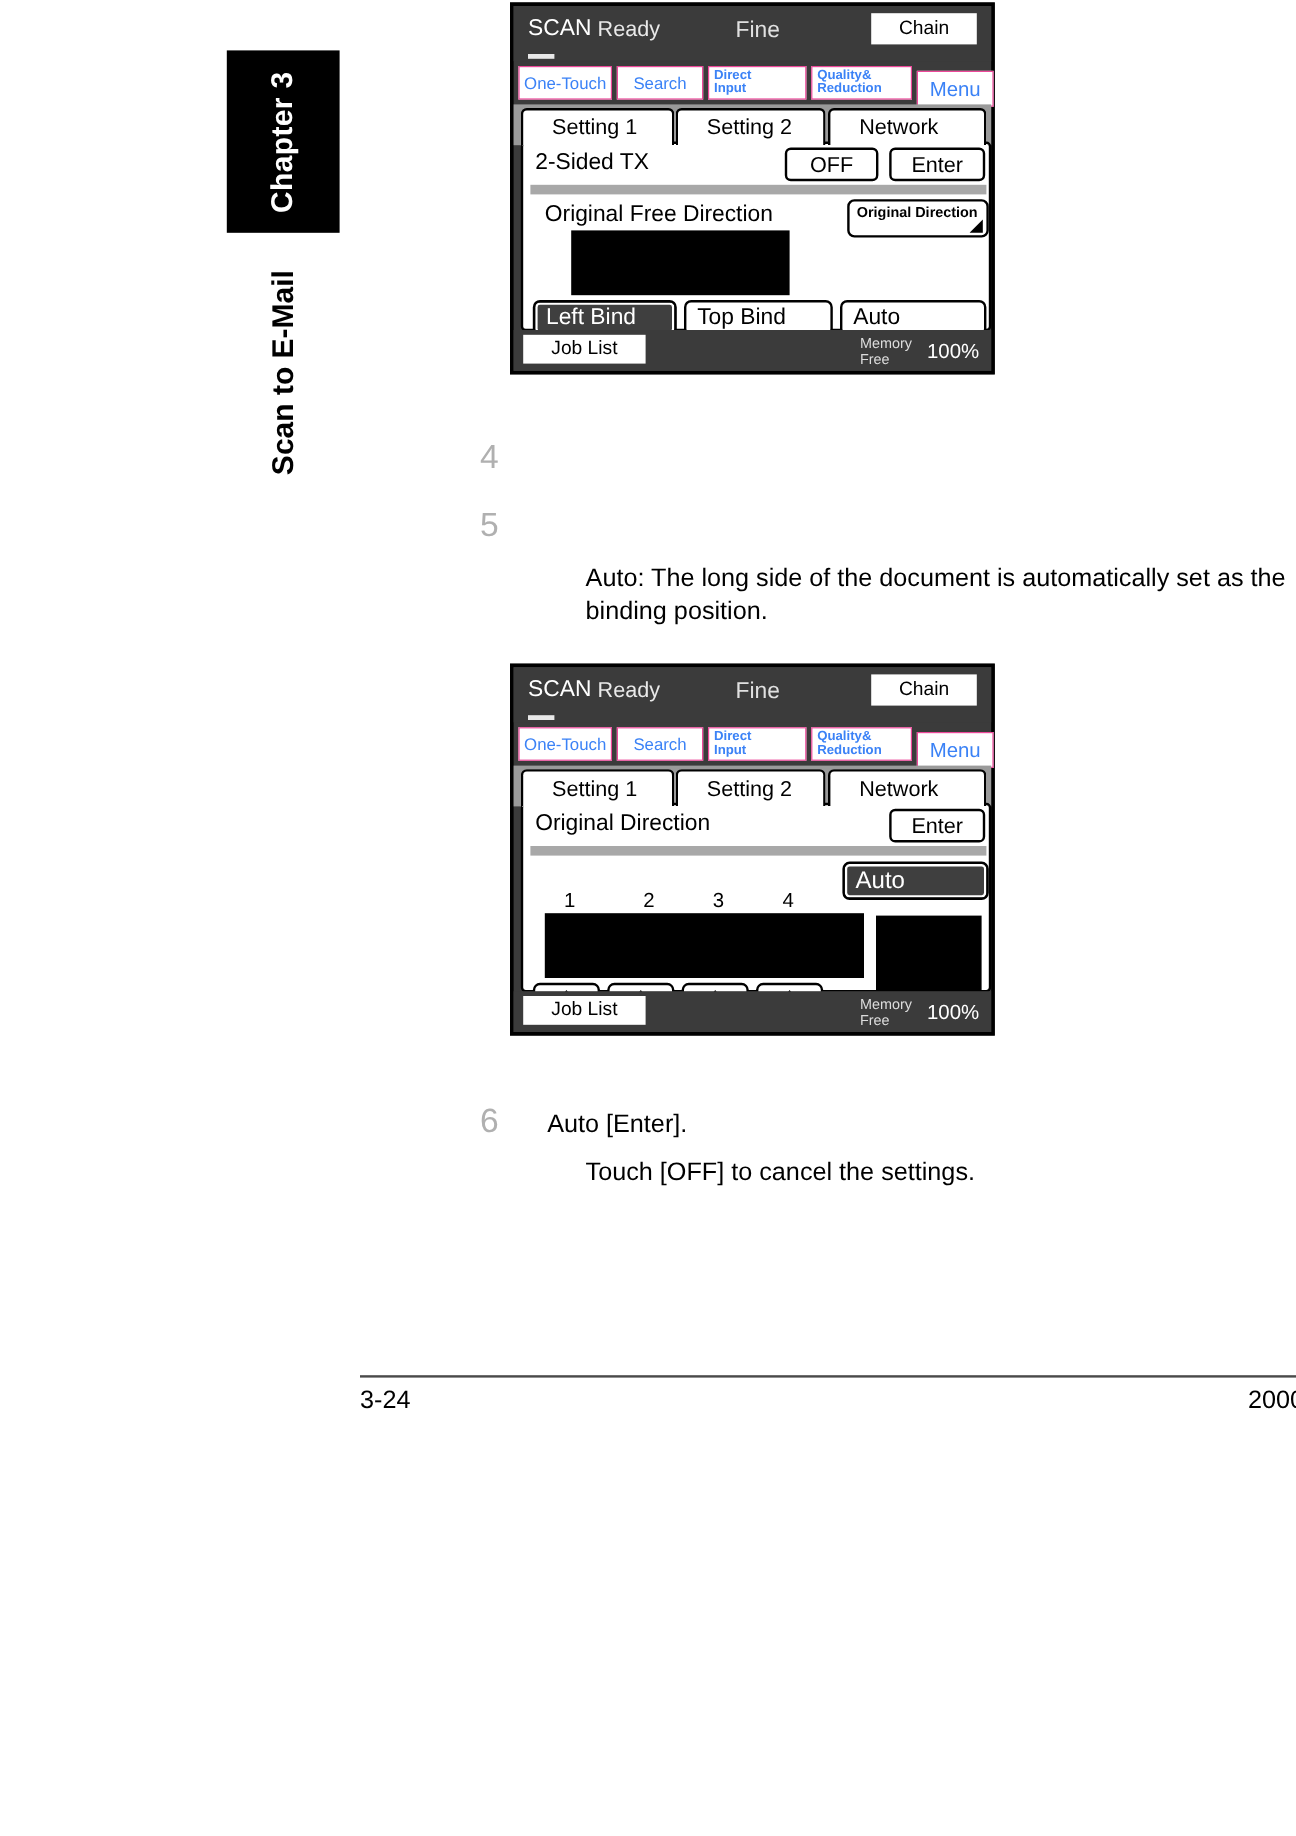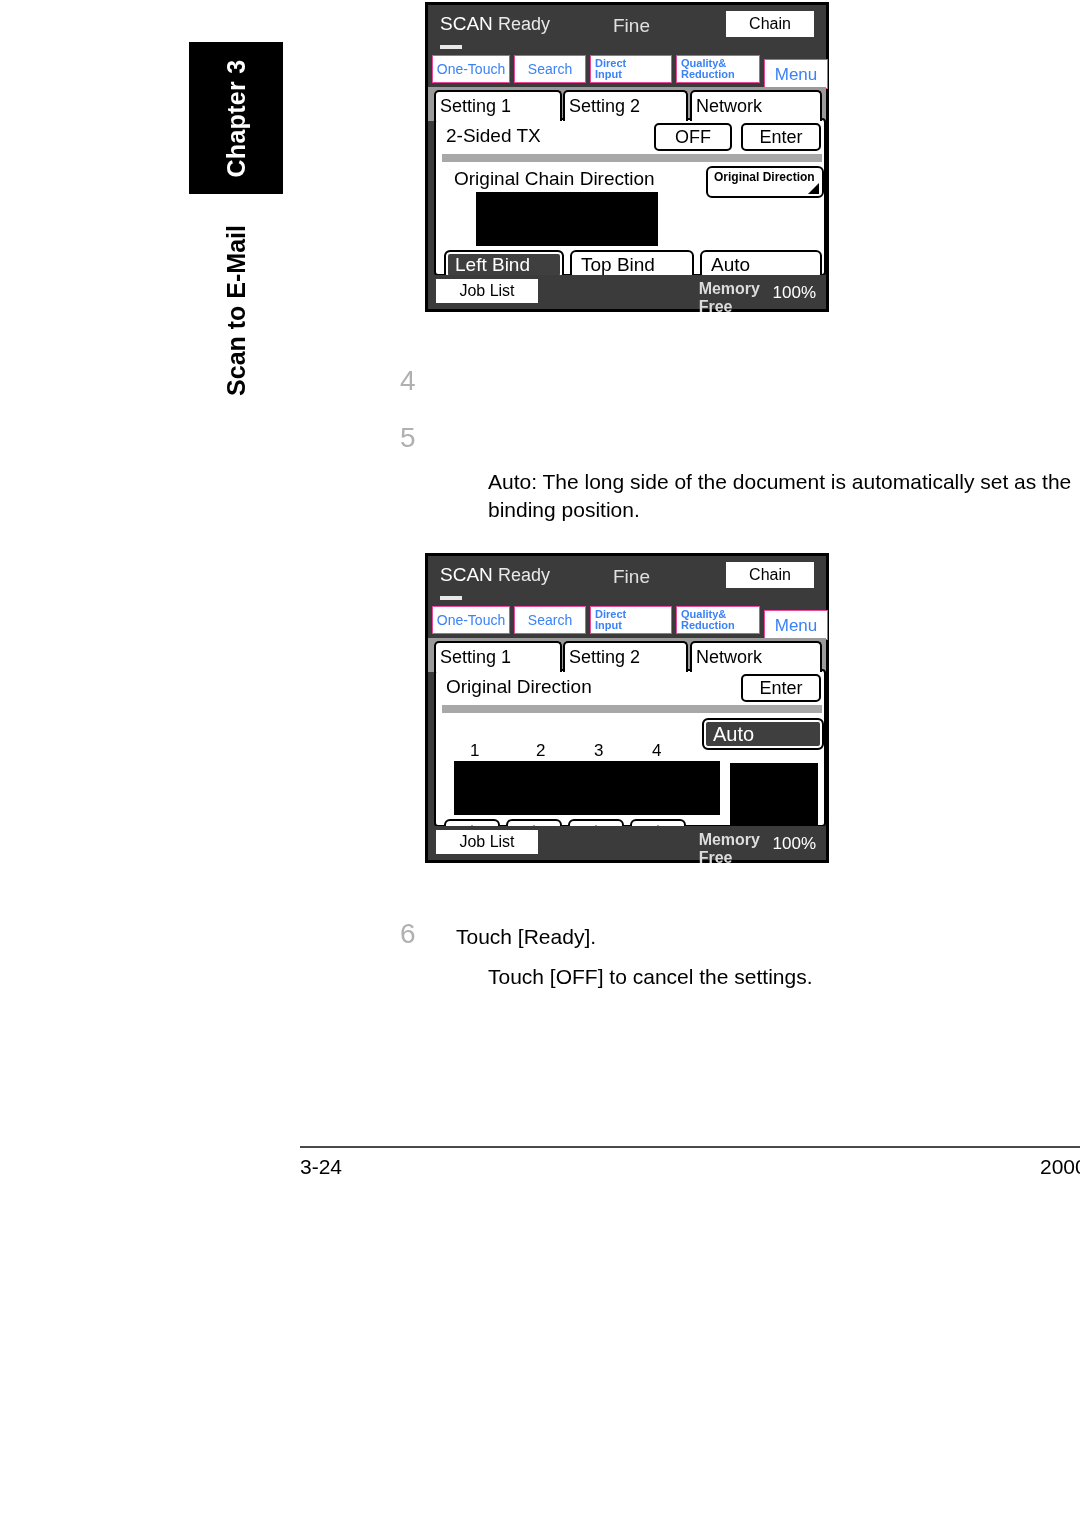--- a/index.html
+++ b/index.html
@@ -89,21 +89,21 @@
   #fn-menu     { left: 336px; top: 8px; width: 64px; height: 30px; font-size: 17px; }
 
   
   .tab-row { position: absolute; left: 0; top: 82px; width: 100%; height: 34px; background: #9a9a9a; }
   .tab {
     position: absolute; top: 3px; height: 31px;
     background: #fff; color: #000;
     border: 2px solid #000;
     border-bottom: none;
     border-radius: 5px 5px 0 0;
-    display: flex; align-items: center; padding-left: 4px;
+    display: flex; align-items: center; padding-left: 24px;
     font-size: 18px;
   }
   #tab-setting1 { left: 6px;   width: 128px; z-index: 3; }
   #tab-setting2 { left: 135px; width: 125px; z-index: 2; }
   #tab-network  { left: 262px; width: 132px; z-index: 1; }
 
   
   .lcd-body {
     position: absolute; left: 6px; top: 113px; width: 392px; height: 158px;
     background: #ffffff; border: 2px solid #000; border-radius: 4px;
@@ -181,21 +181,21 @@
   .lcd-foot {
     position: absolute; left: 0; bottom: 0; width: 100%; height: 34px; background:#3b3b3b;
   }
   .joblist-btn {
     position: absolute; left: 8px; top: 4px; width: 102px; height: 24px;
     background:#fff; color:#000; font-size: 16px;
     display:flex; align-items:center; justify-content:center;
   }
   .mem-label {
     position: absolute; right: 66px; top: 5px; color:#dcdcdc;
-    font-size: 16px; font-weight: bold; line-height: 1.1; text-align: left;
+    font-size: 12px; font-weight: normal; line-height: 1.1; text-align: left;
   }
   .mem-pct { position:absolute; right: 10px; top: 8px; color:#fff; font-size: 17px; }
   .step-num {
     position: absolute; color: #b0b0b0; font-size: 28px; line-height: 1;
   }
   .step-text {
     position: absolute; color: #000; font-size: 21px; line-height: 1.35;
     white-space: nowrap;
   }
   .step-sub {
@@ -262,21 +262,21 @@
         <div class="tab" id="tab-setting2">Setting 2</div>
         <div class="tab" id="tab-network">Network</div>
       </div>
 
       <div class="lcd-body">
         <div class="body-title">2-Sided TX</div>
         <div class="hdr-btn" id="btn-off">OFF</div>
         <div class="hdr-btn" id="btn-enter1">Enter</div>
         <div class="body-underline"></div>
 
-        <div class="sub-label">Original Chain Direction</div>
+        <div class="sub-label">Original Free Direction</div>
 
         <div class="orig-dir-btn">
           <span>Original</span>
           <span>Direction</span>
           <span class="corner"></span>
         </div>
 
         <div class="black-box" id="blackbox-1"></div>
 
         <div class="choice-btn selected" id="btn-leftbind">Left Bind</div>
@@ -370,21 +370,21 @@
           <div>Memory</div>
           <div>Free</div>
         </div>
         <div class="mem-pct">100%</div>
       </div>
 
     </div>
   </div>
 
   <div class="step-num" id="step6-num">6</div>
-  <div class="step-text" id="step6-text">Touch [Ready].</div>
+  <div class="step-text" id="step6-text">Auto [Enter].</div>
   <div class="step-sub" id="step6-sub">
     <div>Touch [OFF] to cancel the settings.</div>
   </div>
 
   <div class="footer-rule"></div>
   <div class="footer-left">3-24</div>
   <div class="footer-right">2000</div>
 
 </div>
 

